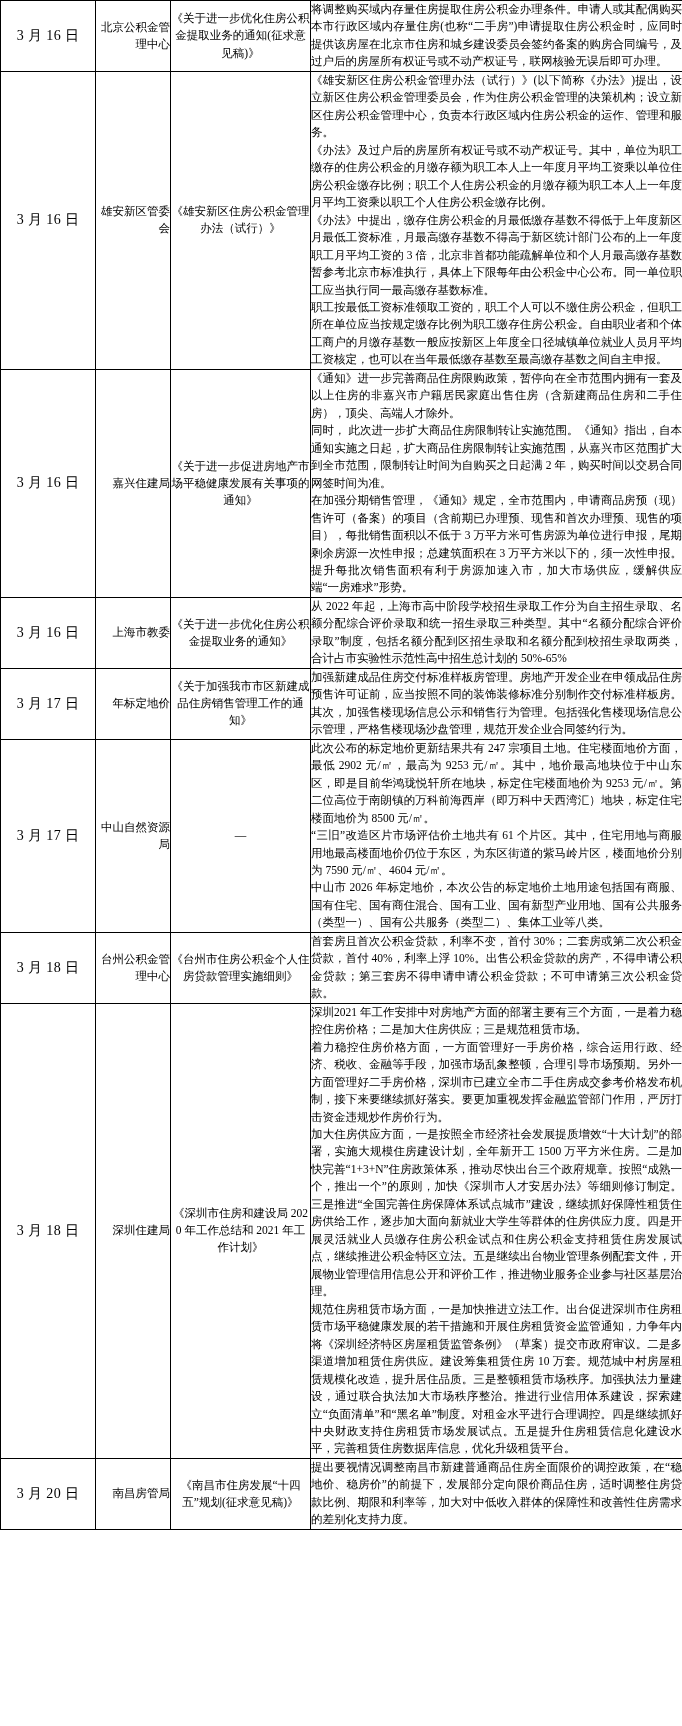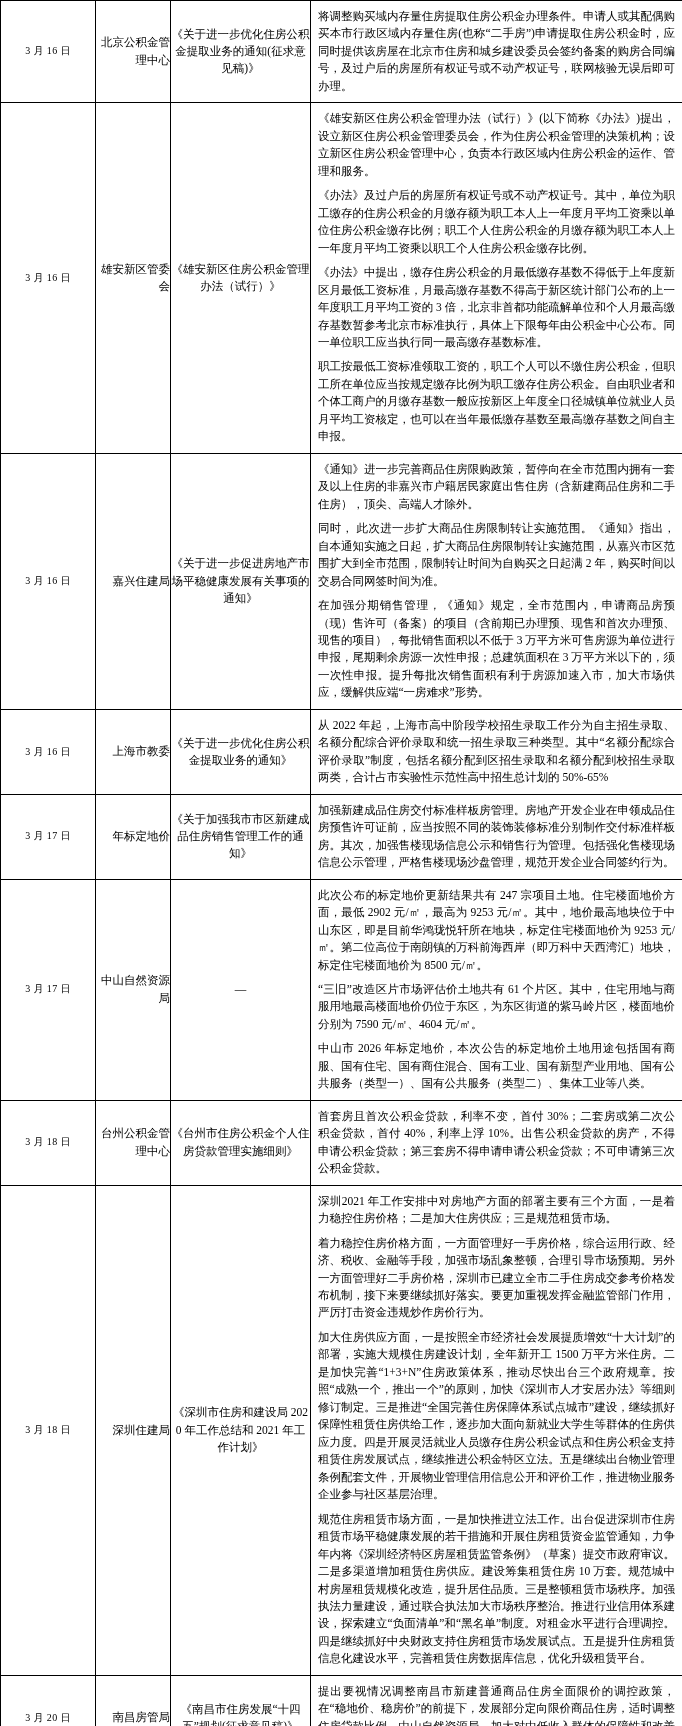--- a/index.html
+++ b/index.html
@@ -32,21 +32,21 @@
     background: #ffffff;
   }
   
   col.c-date   { width: 95px; }
   col.c-org    { width: 75px; }
   col.c-doc    { width: 140px; }
   col.c-detail { width: 372px; }
 
   td.cell-date {
     text-align: center;
-    font-size: 10px;
+    font-size: 14px;
     line-height: 1.45;
     letter-spacing: 0.4px;
     padding: 2px 4px;
     white-space: nowrap;
   }
   td.cell-org {
     text-align: right;
     font-size: 11.5px;
     line-height: 1.5;
     padding: 3px 6px;
@@ -62,21 +62,21 @@
   td.cell-detail {
     text-align: justify;
     text-justify: inter-ideograph;
     font-size: 11.5px;
     line-height: 1.52;
     padding: 2px 6px 3px 6px;
     vertical-align: top;
     word-break: break-all;
   }
   td.cell-detail p {
-    margin: 7px;
+    margin: 0;
     text-indent: 0;
   }
 </style>
 </head>
 <body>
 
 <div id="page">
   <table class="policy-table">
     <colgroup>
       <col class="c-date">
@@ -157,18 +157,18 @@
             <p>着力稳控住房价格方面，一方面管理好一手房价格，综合运用行政、经济、税收、金融等手段，加强市场乱象整顿，合理引导市场预期。另外一方面管理好二手房价格，深圳市已建立全市二手住房成交参考价格发布机制，接下来要继续抓好落实。要更加重视发挥金融监管部门作用，严厉打击资金违规炒作房价行为。</p>
             <p>加大住房供应方面，一是按照全市经济社会发展提质增效“十大计划”的部署，实施大规模住房建设计划，全年新开工 1500 万平方米住房。二是加快完善“1+3+N”住房政策体系，推动尽快出台三个政府规章。按照“成熟一个，推出一个”的原则，加快《深圳市人才安居办法》等细则修订制定。三是推进“全国完善住房保障体系试点城市”建设，继续抓好保障性租赁住房供给工作，逐步加大面向新就业大学生等群体的住房供应力度。四是开展灵活就业人员缴存住房公积金试点和住房公积金支持租赁住房发展试点，继续推进公积金特区立法。五是继续出台物业管理条例配套文件，开展物业管理信用信息公开和评价工作，推进物业服务企业参与社区基层治理。</p>
             <p>规范住房租赁市场方面，一是加快推进立法工作。出台促进深圳市住房租赁市场平稳健康发展的若干措施和开展住房租赁资金监管通知，力争年内将《深圳经济特区房屋租赁监管条例》（草案）提交市政府审议。二是多渠道增加租赁住房供应。建设筹集租赁住房 10 万套。规范城中村房屋租赁规模化改造，提升居住品质。三是整顿租赁市场秩序。加强执法力量建设，通过联合执法加大市场秩序整治。推进行业信用体系建设，探索建立“负面清单”和“黑名单”制度。对租金水平进行合理调控。四是继续抓好中央财政支持住房租赁市场发展试点。五是提升住房租赁信息化建设水平，完善租赁住房数据库信息，优化升级租赁平台。</p>
           </td>
         </tr>
         <tr>
           <td class="cell-date">3 月 20 日</td>
           <td class="cell-org">南昌房管局</td>
           <td class="cell-doc">《南昌市住房发展“十四五”规划(征求意见稿)》</td>
           <td class="cell-detail">
-            <p>提出要视情况调整南昌市新建普通商品住房全面限价的调控政策，在“稳地价、稳房价”的前提下，发展部分定向限价商品住房，适时调整住房贷款比例、中山自然资源局，加大对中低收入群体的保障性和改善性住房需求的差别化支持力度。</p>
+            <p>提出要视情况调整南昌市新建普通商品住房全面限价的调控政策，在“稳地价、稳房价”的前提下，发展部分定向限价商品住房，适时调整住房贷款比例、期限和利率等，加大对中低收入群体的保障性和改善性住房需求的差别化支持力度。</p>
           </td>
         </tr>
       </tbody>
   </table>
 </div>
 
 </body></html>

